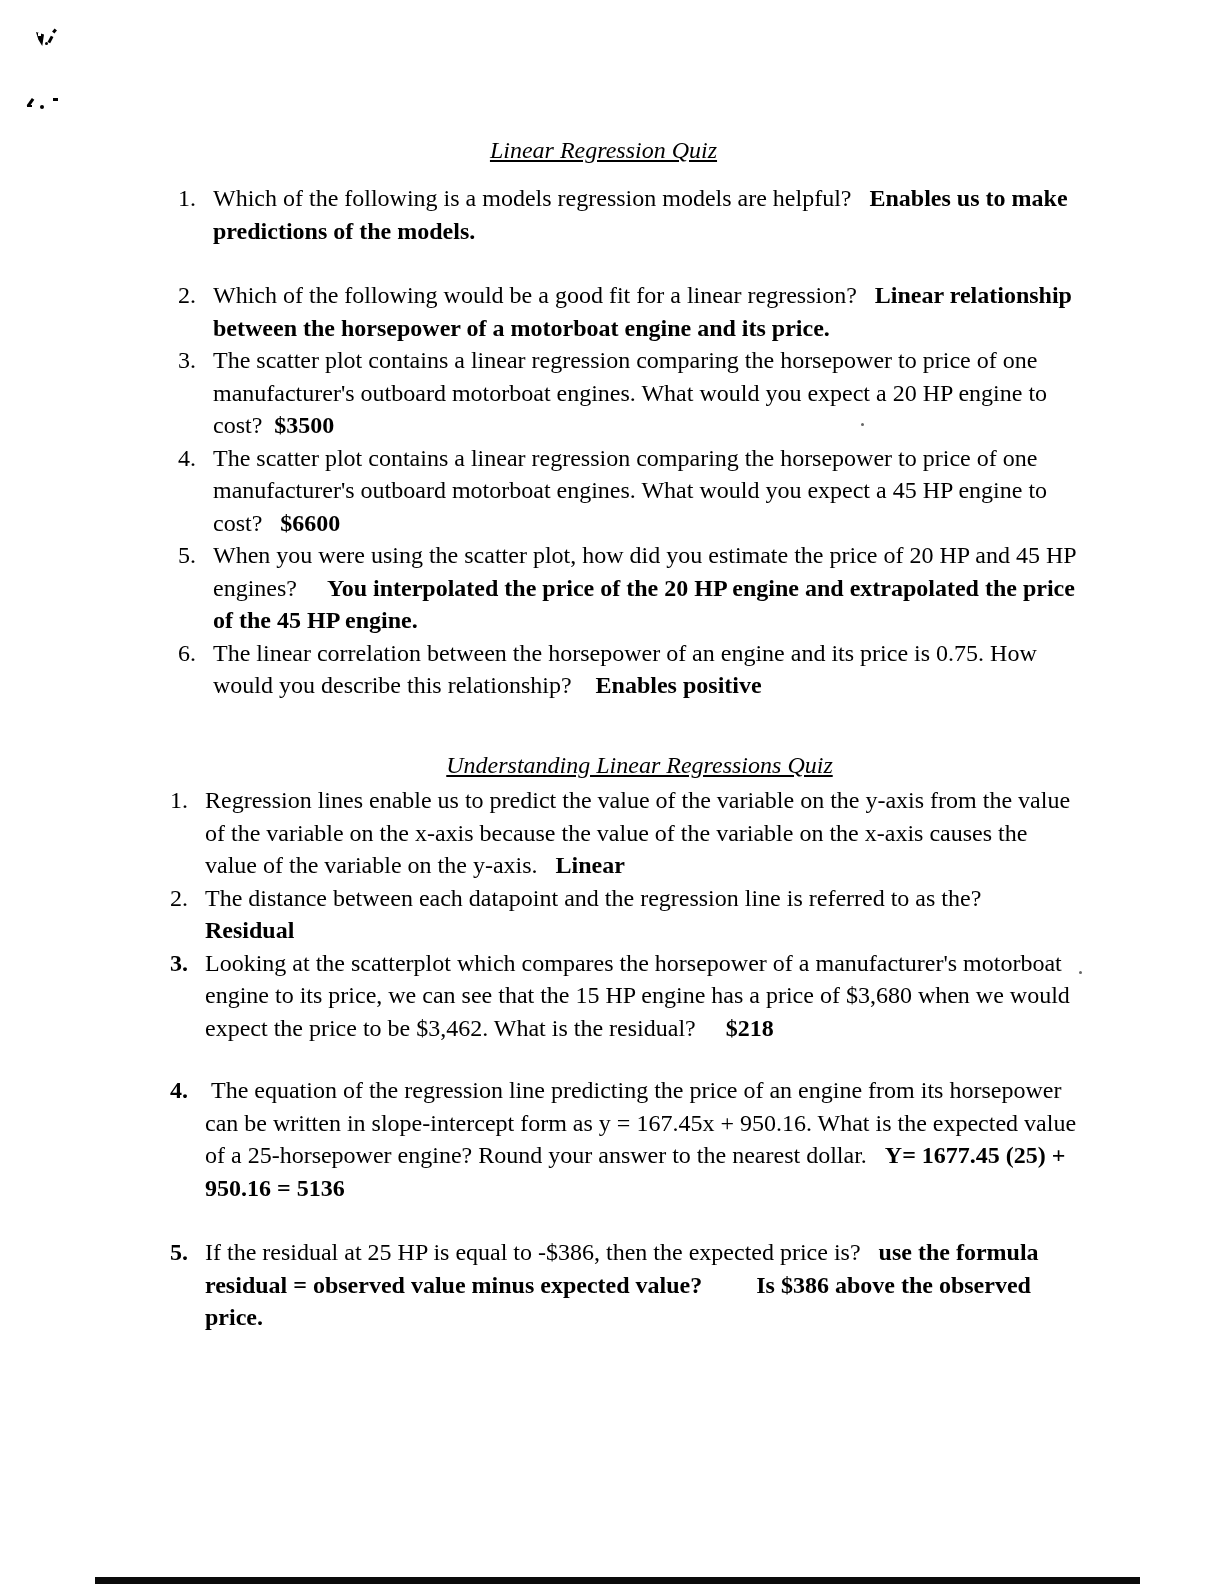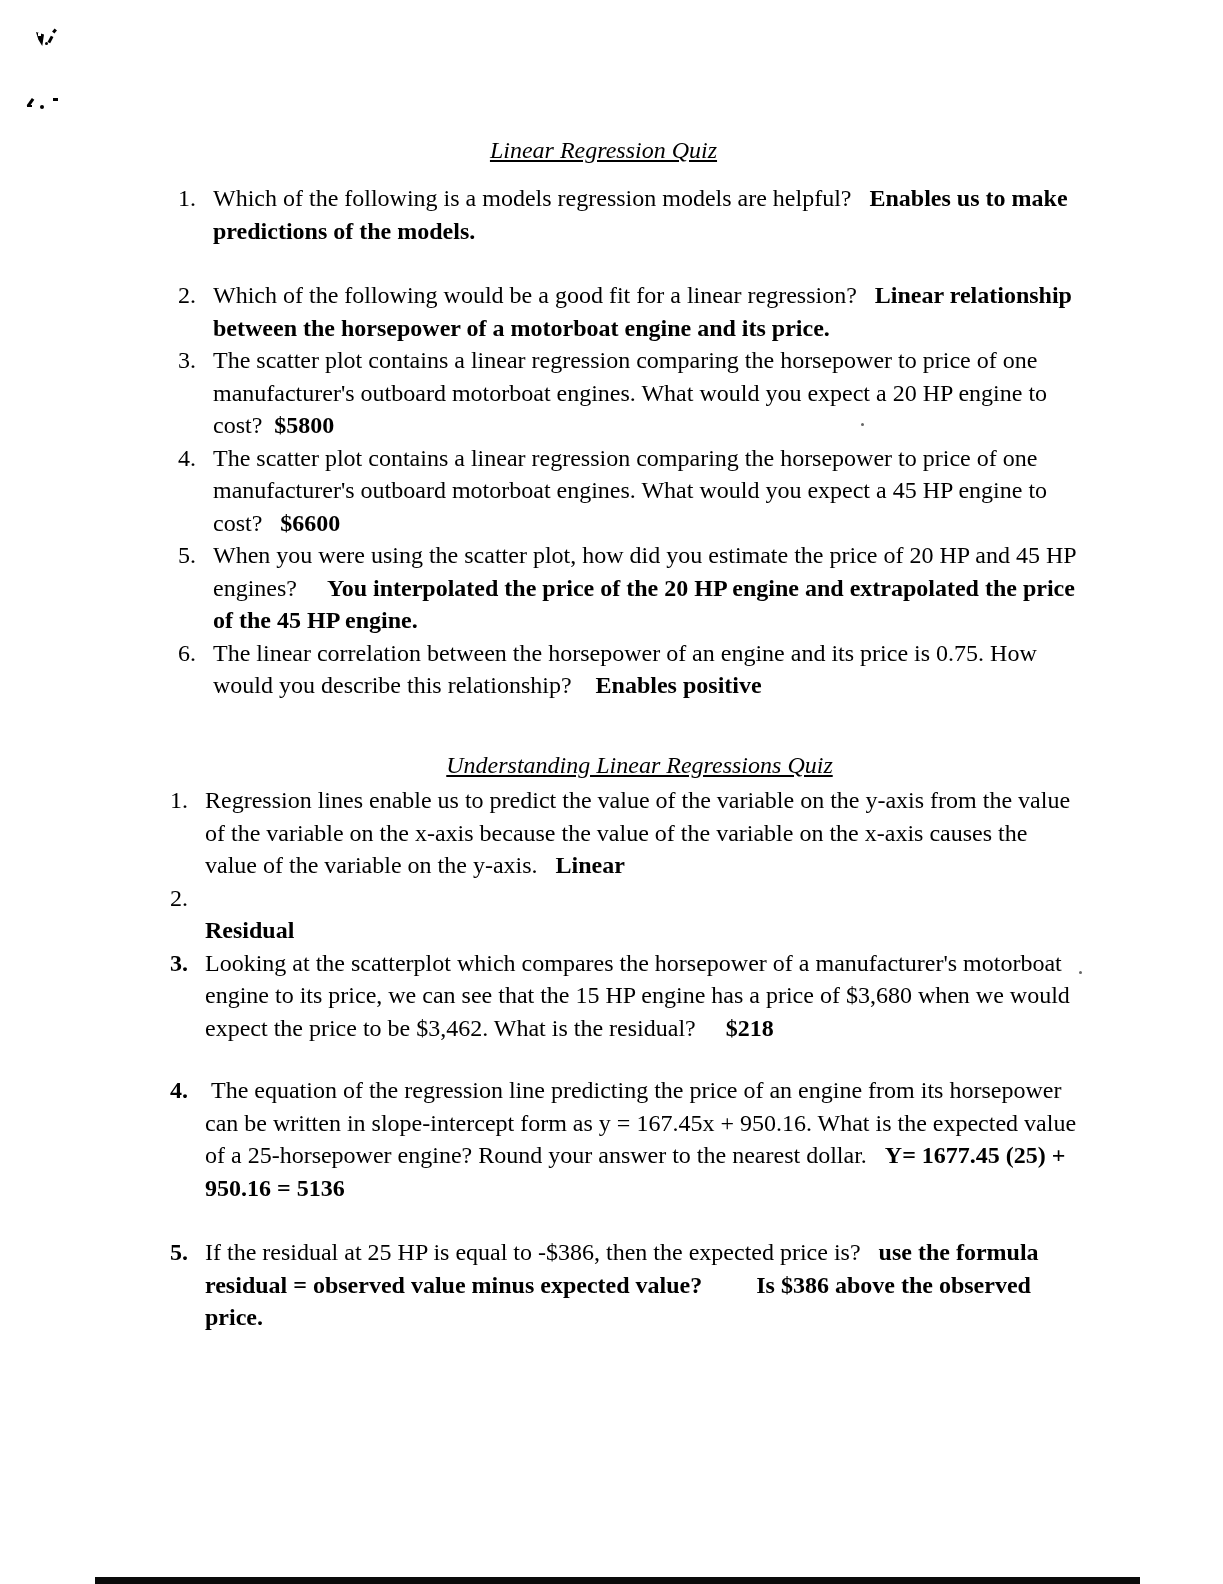--- a/index.html
+++ b/index.html
@@ -121,21 +121,21 @@
     <div class="q-row">
       <div class="q-num">2.</div>
       <div class="q-body"><span class="q-text">Which of the following would be a good fit for a linear regression?   </span><span class="q-answer">Linear relationship
 between the horsepower of a motorboat engine and its price.</span></div>
     </div>
 
     <div class="q-row">
       <div class="q-num">3.</div>
       <div class="q-body"><span class="q-text">The scatter plot contains a linear regression comparing the horsepower to price of one
 manufacturer's outboard motorboat engines. What would you expect a 20 HP engine to
-cost?  </span><span class="q-answer">$5800</span></div>
+cost?  </span><span class="q-answer">$3500</span></div>
     </div>
 
     <div class="q-row">
       <div class="q-num">4.</div>
       <div class="q-body"><span class="q-text">The scatter plot contains a linear regression comparing the horsepower to price of one
 manufacturer's outboard motorboat engines. What would you expect a 45 HP engine to
 cost?   </span><span class="q-answer">$6600</span></div>
     </div>
 
     <div class="q-row">
@@ -159,21 +159,21 @@
 
     <div class="q-row">
       <div class="q-num">1.</div>
       <div class="q-body"><span class="q-text">Regression lines enable us to predict the value of the variable on the y-axis from the value
 of the variable on the x-axis because the value of the variable on the x-axis causes the
 value of the variable on the y-axis.   </span><span class="q-answer">Linear</span></div>
     </div>
 
     <div class="q-row">
       <div class="q-num">2.</div>
-      <div class="q-body"><span class="q-answer">
+      <div class="q-body"><span class="q-text">The distance between each datapoint and the regression line is referred to as the?</span><span class="q-answer">
 Residual</span></div>
     </div>
 
     <div class="q-row bold-num gap-after">
       <div class="q-num">3.</div>
       <div class="q-body"><span class="q-text">Looking at the scatterplot which compares the horsepower of a manufacturer's motorboat
 engine to its price, we can see that the 15 HP engine has a price of $3,680 when we would
 expect the price to be $3,462. What is the residual?     </span><span class="q-answer">$218</span></div>
     </div>
 

